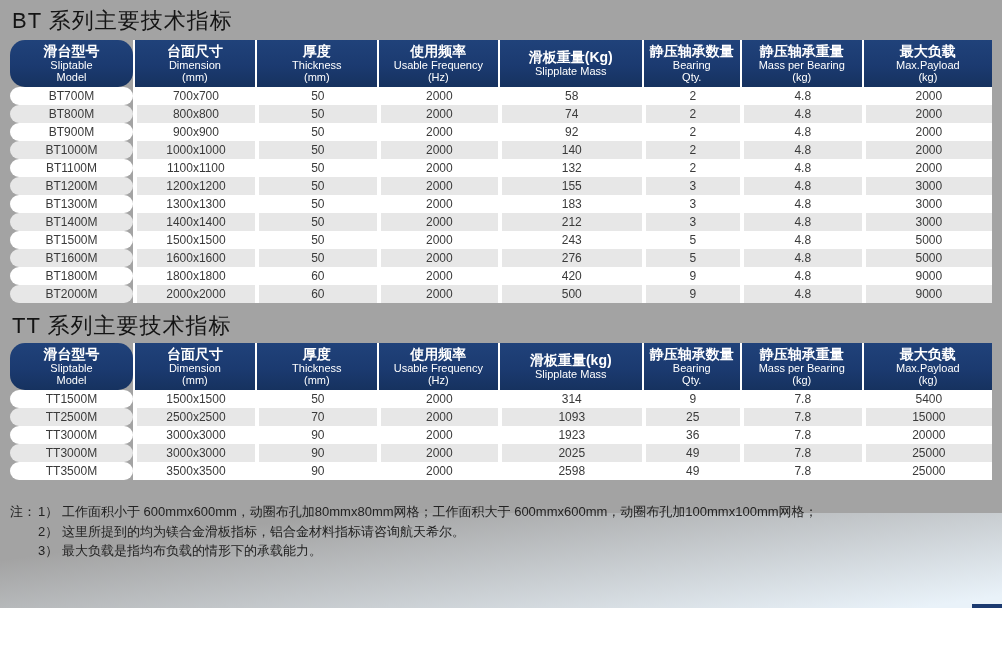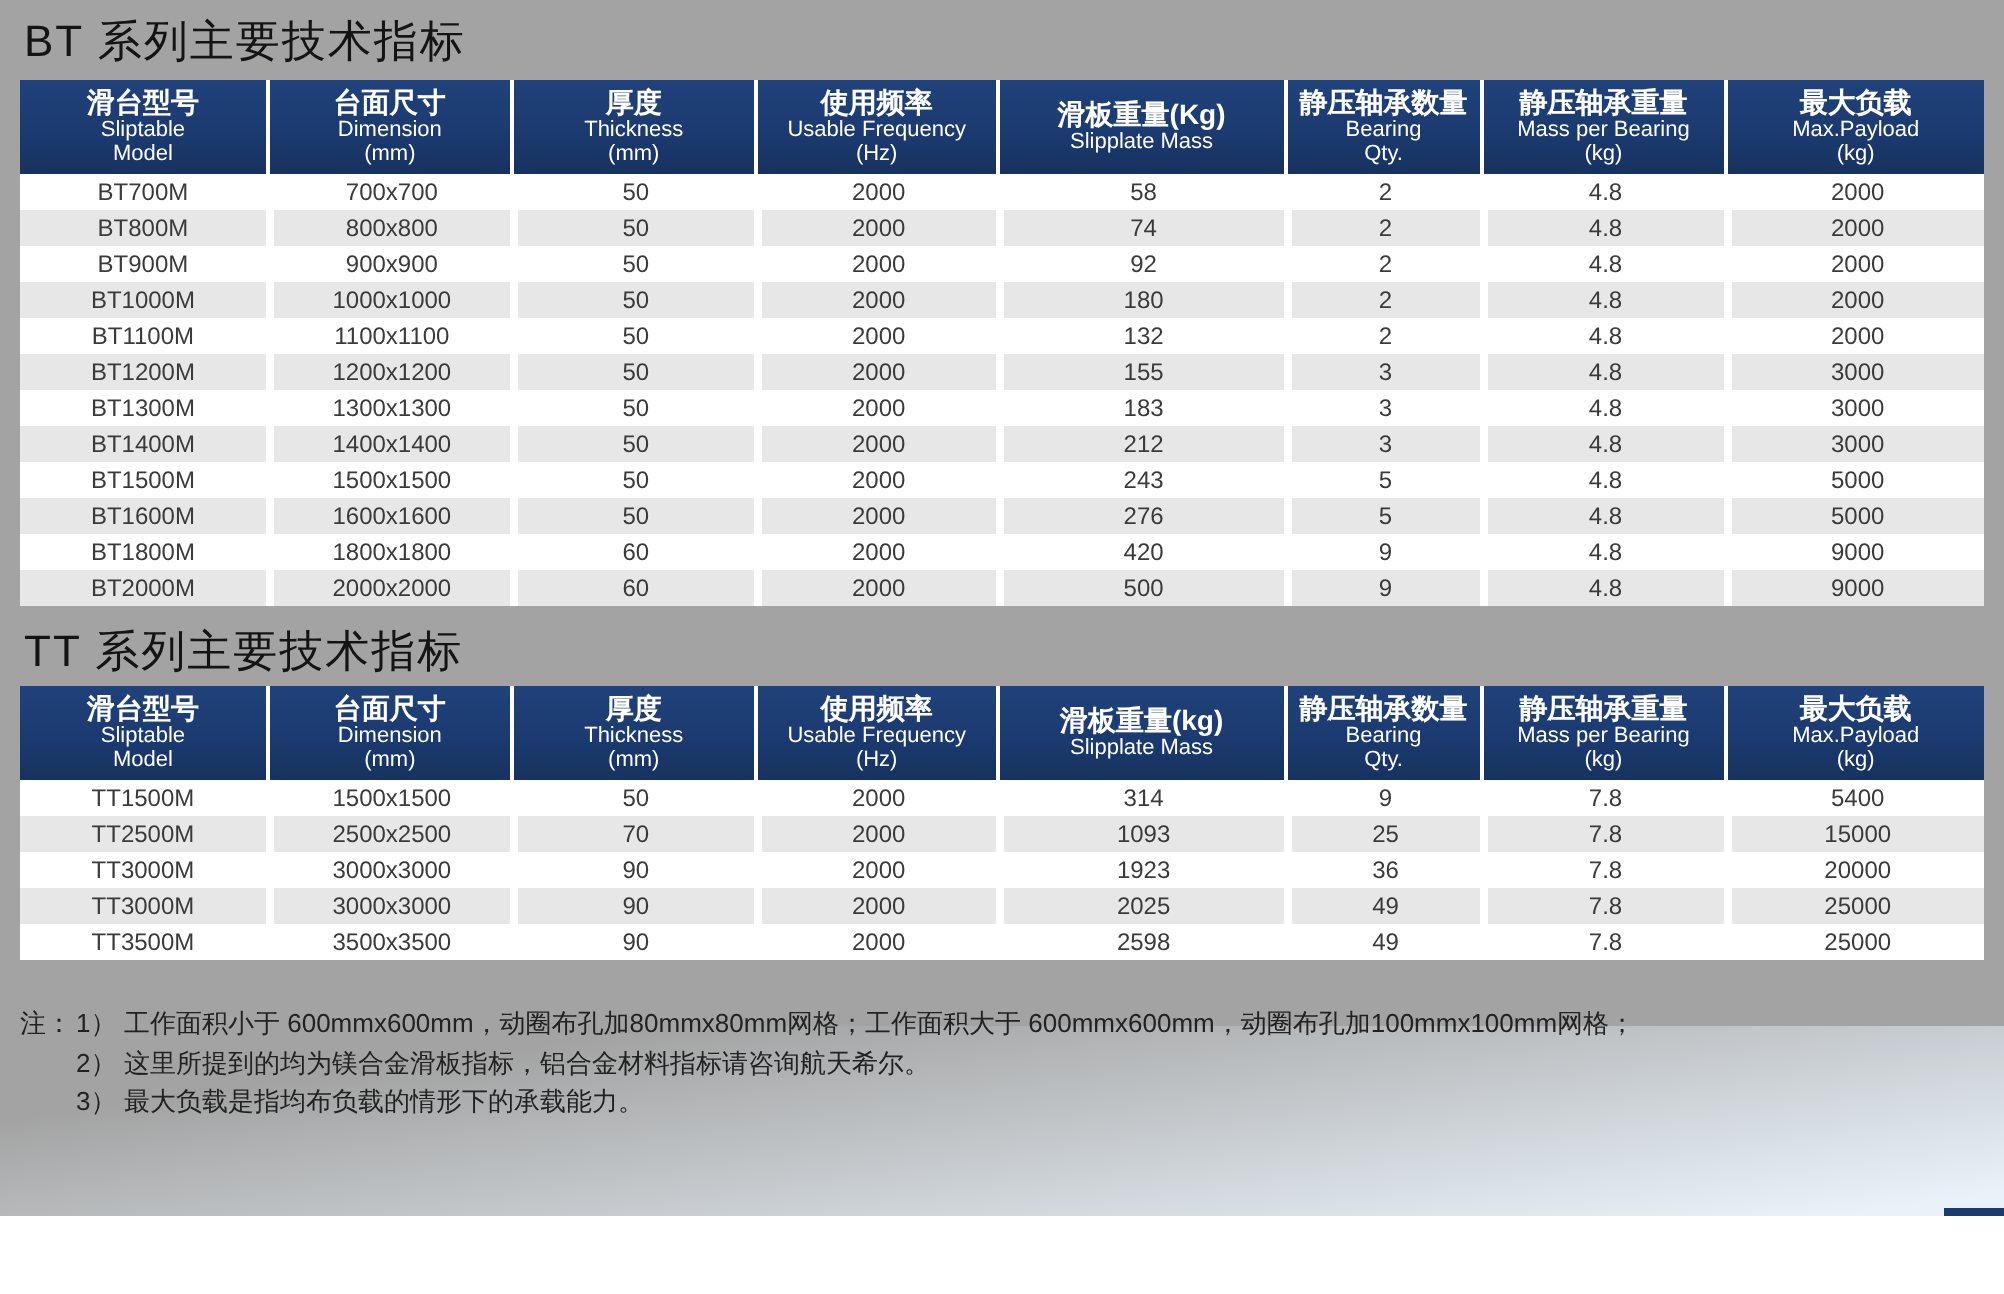--- a/index.html
+++ b/index.html
@@ -64,21 +64,21 @@
     color: #3a3a3a;
     text-align: center;
     padding: 0;
     overflow: hidden;
     white-space: nowrap;
   }
   .spec-table tbody td + td { border-left: 4px solid #ffffff; }
   .spec-table tbody tr:nth-child(even) td { background: #e7e7e7; }
   .spec-table tbody tr:nth-child(odd) td { background: #ffffff; }
   
-  .col-0 { width: 12.52%; }
+  .col-0 { width: 12.52%; border-radius: 15px; }
   .col-1 { width: 12.42%; }
   .col-2 { width: 12.42%; }
   .col-3 { width: 12.32%; }
   .col-4 { width: 14.66%; }
   .col-5 { width: 9.98%;  }
   .col-6 { width: 12.42%; }
   .col-7 { width: 13.26%; }
   .notes {
     margin-top: 22px;
     padding-left: 10px;
@@ -178,21 +178,21 @@
               <td class="col-4">92</td>
               <td class="col-5">2</td>
               <td class="col-6">4.8</td>
               <td class="col-7">2000</td>
             </tr>
             <tr>
               <td class="col-0">BT1000M</td>
               <td class="col-1">1000x1000</td>
               <td class="col-2">50</td>
               <td class="col-3">2000</td>
-              <td class="col-4">180</td>
+              <td class="col-4">140</td>
               <td class="col-5">2</td>
               <td class="col-6">4.8</td>
               <td class="col-7">2000</td>
             </tr>
             <tr>
               <td class="col-0">BT1100M</td>
               <td class="col-1">1100x1100</td>
               <td class="col-2">50</td>
               <td class="col-3">2000</td>
               <td class="col-4">132</td>

